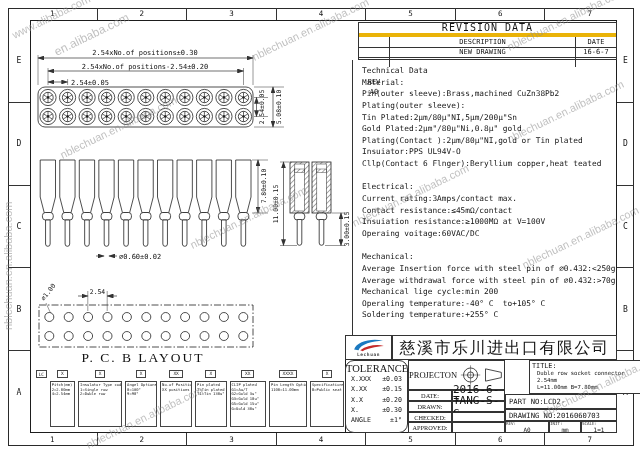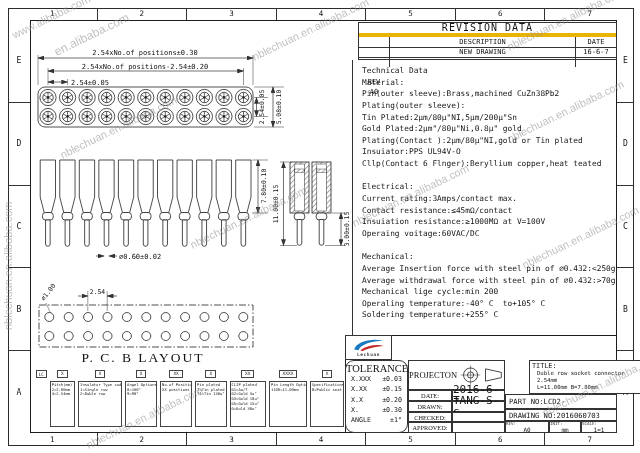--- a/index.html
+++ b/index.html
@@ -469,20 +469,21 @@
   </svg>
 
   <div class="abs" id="tb-outline"></div>
   <div class="cell" id="logo-cell">
     <svg width="40" height="14" viewBox="0 0 40 16">
       <path d="M3,13 C6,4 22,0 36,3 C24,3 10,7 8,14 Z" fill="#1b79c0"></path>
       <path d="M10,14 C18,8 30,7 37,9 C28,10 16,12 13,15 Z" fill="#c52b2b"></path>
     </svg>
     <span id="logo-text">Lechuan</span>
   </div>
+  <div class="cell" id="company-cell">慈溪市乐川进出口有限公司</div>
 
   <div class="cell" id="tol-cell">
     <div id="tol-title">TOLERANCE</div>
     <div id="tol-rows">
         <div class="tol-row">
           <span>X.XXX</span>
           <span>±0.03</span>
         </div>
         <div class="tol-row">
           <span>X.XX</span>

